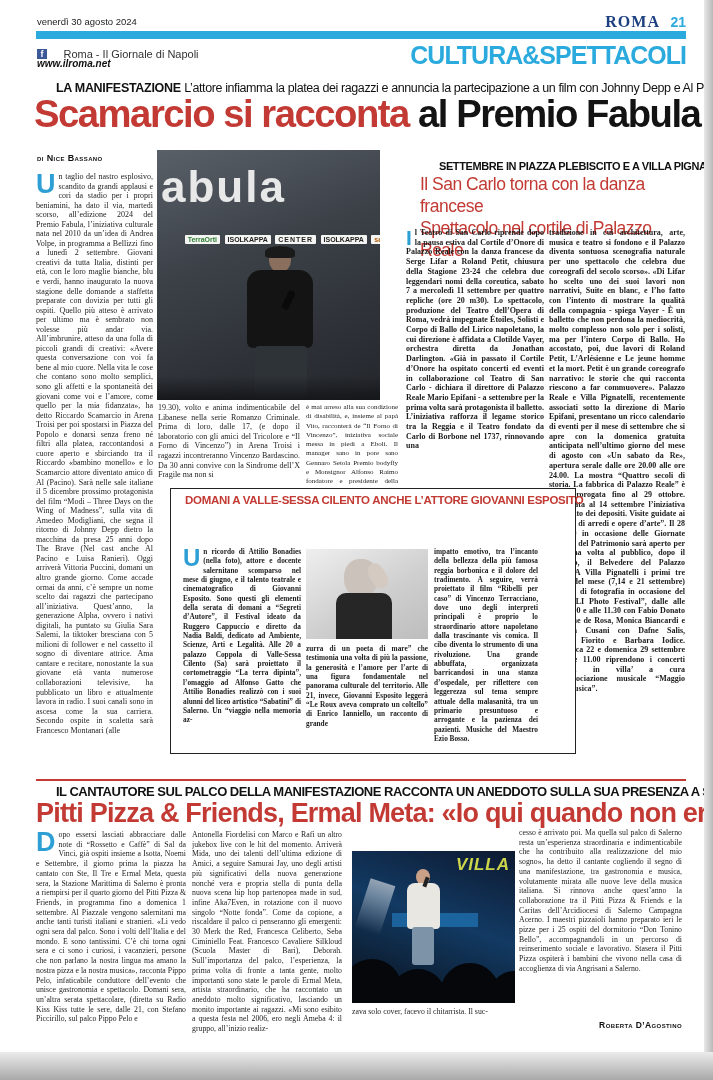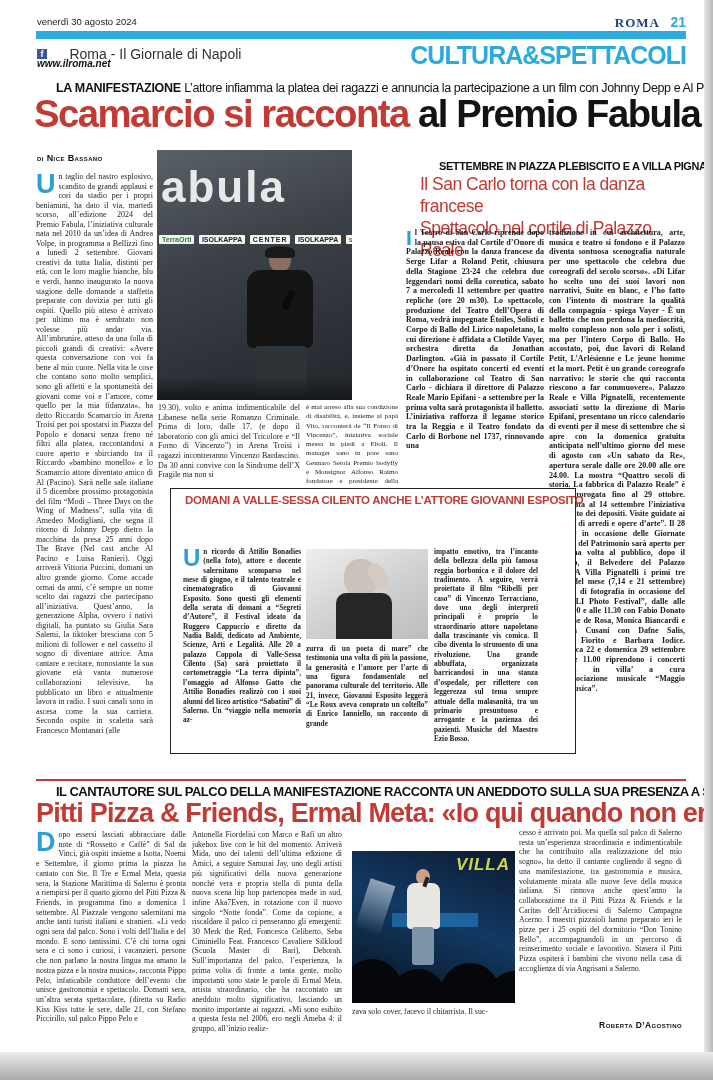--- a/index.html
+++ b/index.html
@@ -20,46 +20,46 @@
   .rule-red{background:#c23a33;height:2px;}
   .rule-cyan{background:#2baade;}
   .smallcaps{font-variant:small-caps;}
 </style>
 </head>
 <body>
 
 <div class="abs" style="left:0;top:0;width:713px;height:80px;">
   <div class="abs" style="left:37px;top:16px;font-size:9.5px;color:#222;">venerdì 30 agosto 2024</div>
   <div class="abs" style="left:600px;top:13px;width:86px;text-align:right;">
-    <span class="serif" style="font-weight:bold;color:#1d4080;font-size:13px;letter-spacing:1px;">ROMA</span>
+    <span class="serif" style="font-weight:bold;color:#1d4080;font-size:16px;letter-spacing:1px;">ROMA</span>
     <span style="font-weight:bold;color:#2baade;font-size:14px;margin-left:6px;">21</span>
   </div>
   <div class="abs rule-cyan" style="left:36px;top:31px;width:650px;height:8px;"></div>
   <div class="abs" style="left:37px;top:44px;height:12px;">
     <span style="display:inline-block;width:10px;height:10px;background:#3b5998;color:#fff;font-size:9px;font-weight:bold;text-align:center;line-height:11px;vertical-align:middle;">f</span>
-    <span style="font-size:14px;color:#333;margin-left:18px;vertical-align:middle;">Roma - Il Giornale di Napoli</span>
+    <span style="font-size:11px;color:#333;margin-left:12px;vertical-align:middle;">Roma - Il Giornale di Napoli</span>
   </div>
   <div class="abs" style="left:37px;top:58px;font-size:10px;font-weight:bold;font-style:italic;color:#111;">www.ilroma.net</div>
   <div class="abs cyan" style="left:386px;top:40px;width:300px;text-align:right;font-size:26px;font-weight:bold;letter-spacing:-1px;transform:scaleX(.96);transform-origin:right;">CULTURA&amp;SPETTACOLI</div>
 </div>
 
 <div class="abs" style="left:37px;top:81px;width:660px;font-size:12.5px;white-space:nowrap;">
   <span class="kicker-black" style="letter-spacing:-.3px;">LA MANIFESTAZIONE</span>
   <span style="color:#111;letter-spacing:-.4px;">L’attore infiamma la platea dei ragazzi e annuncia la partecipazione a un film con Johnny Depp e Al Pacino</span>
 </div>
 <div class="abs" style="left:34px;top:92px;width:660px;font-size:39px;font-weight:bold;letter-spacing:-1.5px;white-space:nowrap;transform:scaleX(.98);transform-origin:left;">
   <span class="redtxt">Scamarcio si racconta</span><span style="color:#131313;"> al Premio Fabula</span>
 </div>
 <div class="abs byline smallcaps" style="left:37px;top:153px;font-size:9px;">di Nice Bassano</div>
 
 <div class="abs col serif" style="left:36px;top:172px;width:117px;height:598px;font-size:8px;line-height:9.55px;">
   <p><span class="dropcap">U</span><span>n taglio del nastro esplosivo, scandito da grandi applausi e cori da stadio per i propri beniamini, ha dato il via, martedì scorso, all’edizione 2024 del Premio Fabula, l’iniziativa culturale nata nel 2010 da un’idea di Andrea Volpe, in programma a Bellizzi fino a lunedì 2 settembre. Giovani creativi da tutta Italia, distinti per età, con le loro maglie bianche, blu e verdi, hanno inaugurato la nuova stagione delle domande a staffetta preparate con dovizia per tutti gli ospiti. Quello più atteso è arrivato per ultimo ma è sembrato non volesse più andar via. All’imbrunire, atteso da una folla di piccoli grandi di creativi: «Avere questa conversazione con voi fa bene al mio cuore. Nella vita le cose che contano sono molto semplici, sono gli affetti e la spontaneità dei giovani come voi e l’amore, come quello per la mia fidanzata», ha detto Riccardo Scamarcio in Arena Troisi per poi spostarsi in Piazza del Popolo e donarsi senza freno né filtri alla platea, raccontandosi a cuore aperto e sbirciando tra il Riccardo «bambino monello» e lo Scamarcio attore diventato amico di Al (Pacino). Sarà nelle sale italiane il 5 dicembre prossimo protagonista del film “Modi – Three Days on the Wing of Madness”, sulla vita di Amedeo Modigliani, che segna il ritorno di Johnny Depp dietro la macchina da presa 25 anni dopo The Brave (Nel cast anche Al Pacino e Luisa Ranieri). Oggi arriverà Vittoria Puccini, domani un altro grande giorno. Come accade ormai da anni, c’è sempre un nome scelto dai ragazzi che partecipano all’iniziativa. Quest’anno, la generazione Alpha, ovvero i nativi digitali, ha puntato su Giulia Sara Salemi, la tiktoker bresciana con 5 milioni di follower e nel cassetto il sogno di diventare attrice. Ama cantare e recitare, nonostante la sua giovane età vanta numerose collaborazioni televisive, ha pubblicato un libro e attualmente lavora in radio. I suoi canali sono in ascesa come la sua carriera. Secondo ospite in scaletta sarà Francesco Montanari (alle</span></p>
 </div>
 
-<div class="abs photo-main" style="left:157px;top:150px;width:195px;height:250px;overflow:hidden;">
+<div class="abs photo-main" style="left:157px;top:150px;width:223px;height:250px;overflow:hidden;text-align:right;">
   <div class="abs" style="left:4px;top:12px;font-size:44px;font-weight:bold;color:rgba(245,245,245,.92);letter-spacing:2px;">abula</div>
   <div class="abs" style="left:2px;top:78px;width:237px;">
     <span class="sponsor" style="color:#2e7d32;">TerraOrti</span>
     <span class="sponsor">ISOLKAPPA</span>
     <span class="sponsor" style="letter-spacing:1px;">CENTER</span>
     <span class="sponsor">ISOLKAPPA</span>
     <span class="sponsor" style="color:#b35900;">sarim</span>
   </div>
 
   <div class="abs" style="left:78px;top:96px;width:90px;height:154px;">

